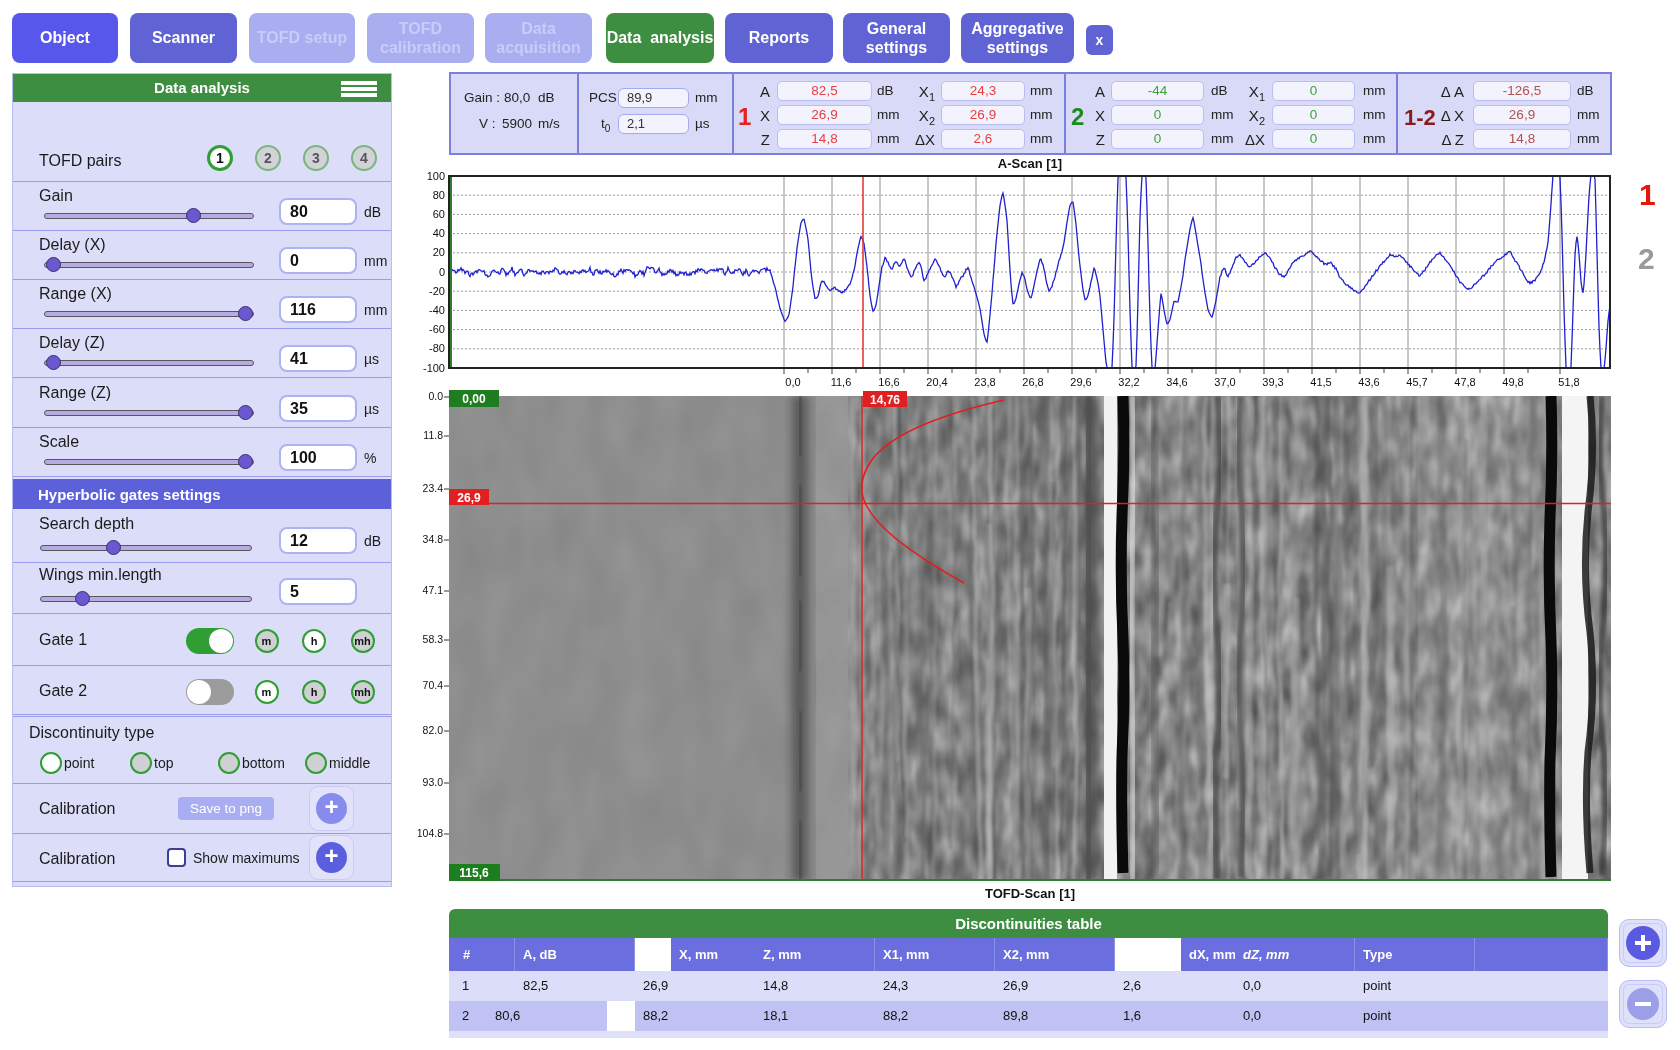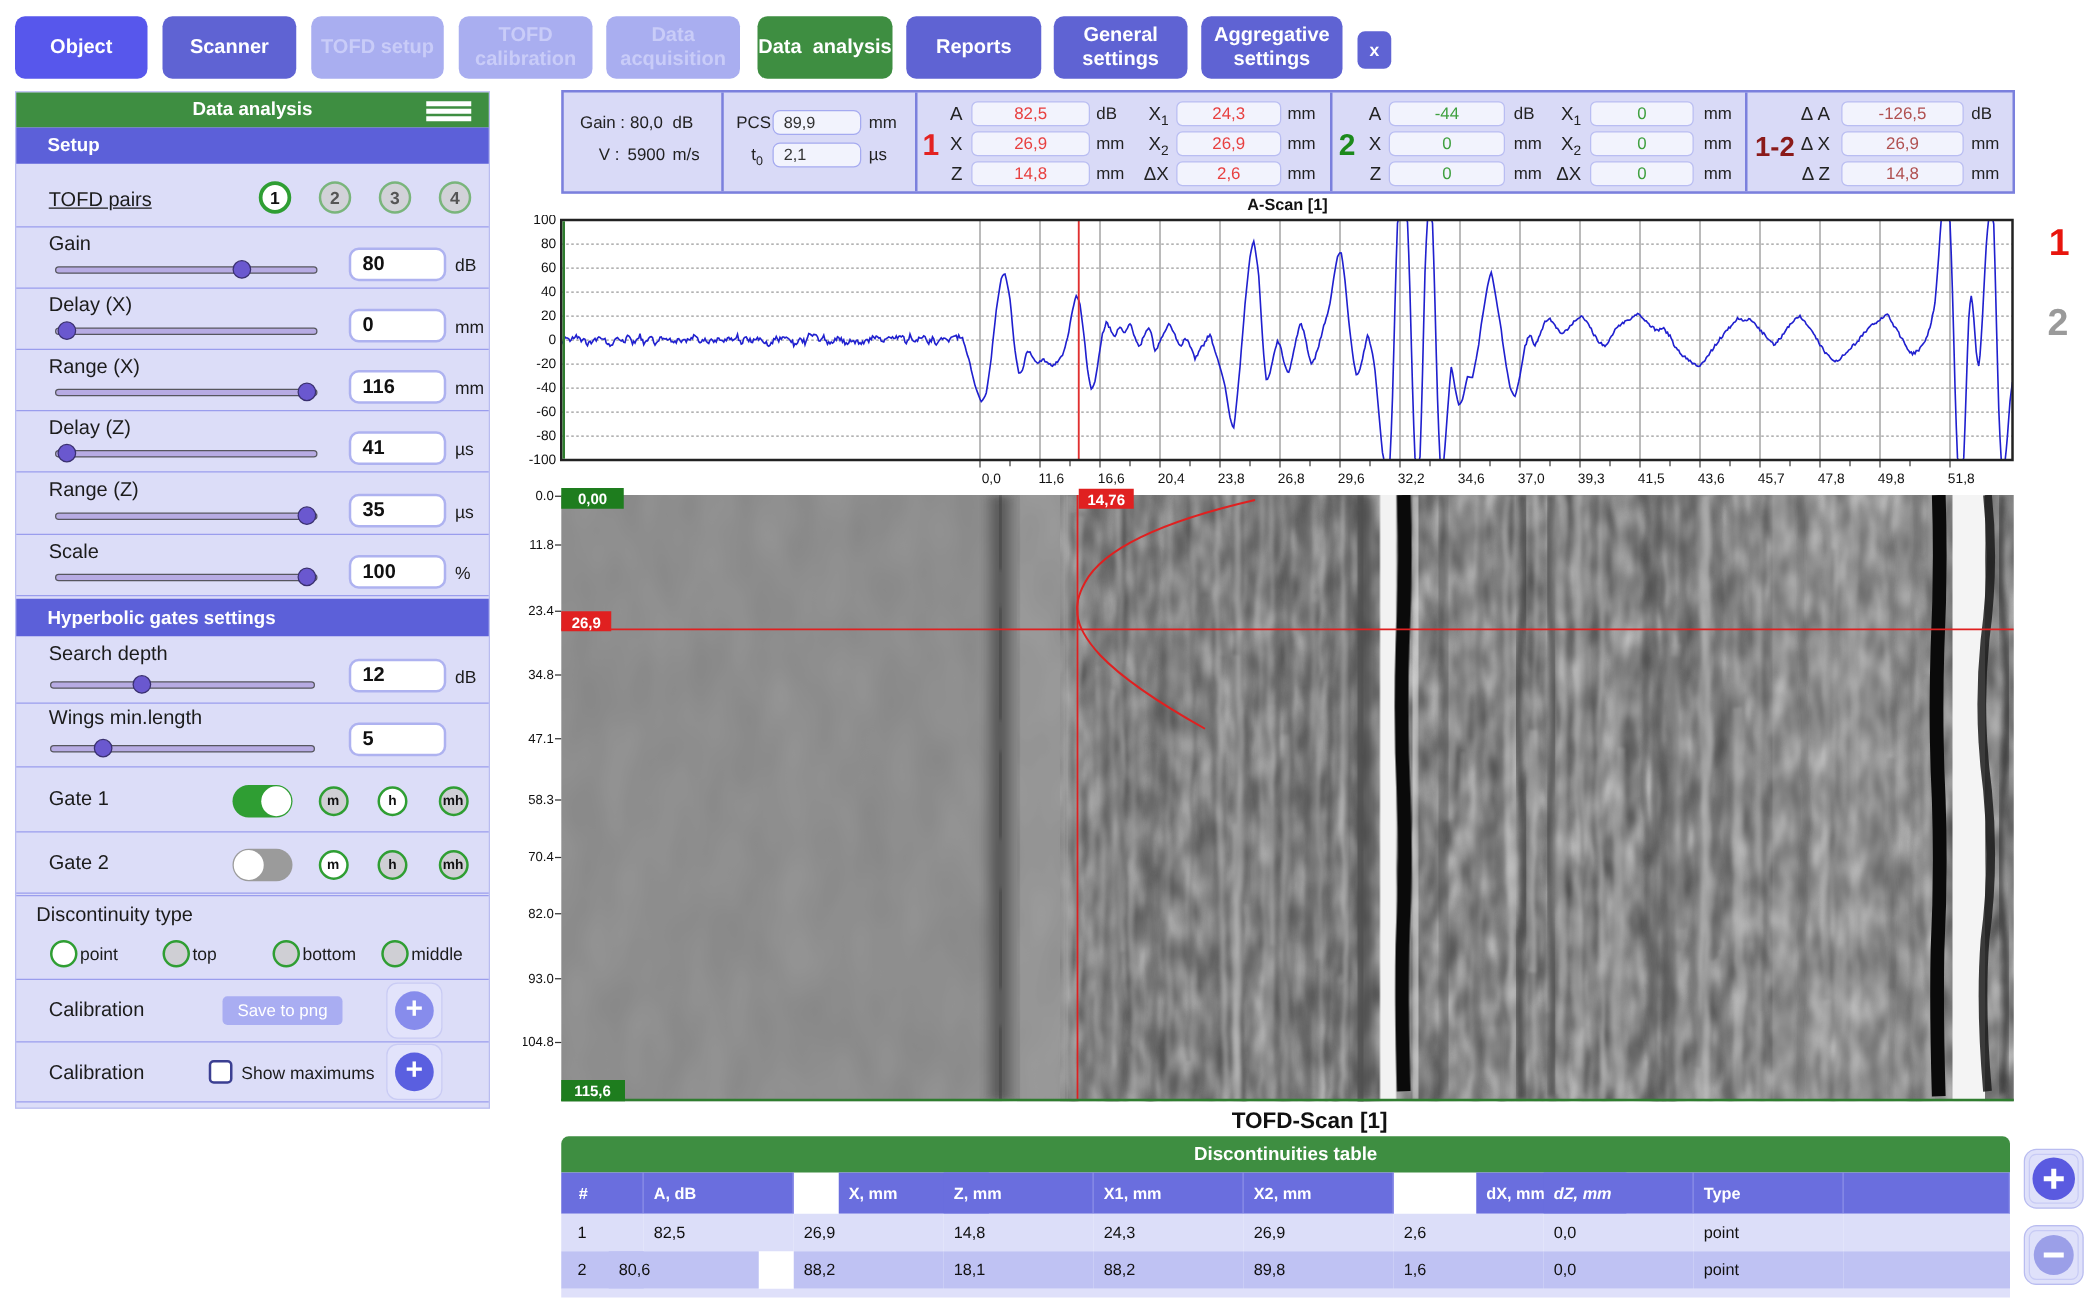--- a/index.html
+++ b/index.html
@@ -48,22 +48,21 @@
 <div class="nav-btn nb-on" style="left:725px;width:108px;">Reports</div>
 <div class="nav-btn nb-on" style="left:843px;width:107px;">General<br>settings</div>
 <div class="nav-btn nb-on" style="left:961px;width:113px;">Aggregative<br>settings</div>
 <div class="nav-btn nb-on" style="left:1086px;top:25px;width:27px;height:30px;border-radius:6px;font-size:14px;">x</div>
 <div id="panel">
     <div class="ph-green">Data analysis<span style="position:absolute;right:14px;top:7px;width:36px;">
         <span style="display:block;height:3.5px;background:#fff;margin-bottom:2.5px;"></span>
         <span style="display:block;height:3.5px;background:#fff;margin-bottom:2.5px;"></span>
         <span style="display:block;height:3.5px;background:#fff;"></span>
       </span></div>
-<div class="ph-blue" style="top:28px;height:29px;">Setup</div>
-<div class="lbl" style="left:26px;top:78px;text-decoration:underline;">TOFD pairs</div>
+<div class="lbl" style="left:26px;top:78px;">TOFD pairs</div>
 <div class="circ" style="left:194px;top:71px;width:26px;height:26px;background:#fff;border:3px solid #2f9e33;color:#111;font-size:14px;font-weight:bold;">1</div>
 <div class="circ" style="left:242px;top:71px;width:26px;height:26px;background:#d2d2d8;border:2.5px solid #7ab57c;color:#555;font-size:14px;font-weight:bold;">2</div>
 <div class="circ" style="left:290px;top:71px;width:26px;height:26px;background:#d2d2d8;border:2.5px solid #7ab57c;color:#555;font-size:14px;font-weight:bold;">3</div>
 <div class="circ" style="left:338px;top:71px;width:26px;height:26px;background:#d2d2d8;border:2.5px solid #7ab57c;color:#555;font-size:14px;font-weight:bold;">4</div>
 <div class="sep" style="top:107px;"></div>
 <div class="lbl" style="left:26px;top:113px;">Gain</div>
 <div class="track" style="left:31px;top:139px;width:210px;"></div>
 <div class="thumb" style="left:173px;top:134px;"></div>
 <div class="inp" style="left:266px;top:124px;">80</div>
 <div class="unit" style="left:351px;top:130px;">dB</div>
@@ -544,21 +543,21 @@
 <rect x="31" y="491" width="1162" height="2" fill="#2f7d2f"></rect>
 <rect x="31" y="2" width="50" height="17" fill="#1e7d1e"></rect>
     <text x="56" y="15" font-size="12" font-weight="bold" fill="#fff" text-anchor="middle">0,00</text>
 <rect x="31" y="476" width="51" height="17" fill="#1e7d1e"></rect>
     <text x="56" y="489" font-size="12" font-weight="bold" fill="#fff" text-anchor="middle">115,6</text>
 <rect x="445" y="3" width="44" height="16" fill="#e02020"></rect>
     <text x="467" y="16" font-size="12" font-weight="bold" fill="#fff" text-anchor="middle">14,76</text>
 <rect x="31" y="101" width="40" height="16" fill="#e02020"></rect>
     <text x="51" y="114" font-size="12" font-weight="bold" fill="#fff" text-anchor="middle">26,9</text>
 </svg>
-<div class="abs" style="left:950px;top:886px;width:160px;text-align:right;font-size:18px;font-weight:bold;color:#111;">TOFD-Scan [1]</div>
+<div class="abs" style="left:950px;top:886px;width:160px;text-align:center;font-size:13px;font-weight:bold;color:#111;">TOFD-Scan [1]</div>
 <div id="tbl-green">Discontinuities table</div>
 <div class="th" style="left:449px;width:66px;padding-left:14px;">#</div>
 <div class="th" style="left:515px;width:120px;padding-left:8px;">A, dB</div>
 <div class="th" style="left:635px;width:120px;padding-left:8px;margin-left:36px;">X, mm</div>
 <div class="th" style="left:755px;width:120px;padding-left:8px;">Z, mm</div>
 <div class="th" style="left:875px;width:120px;padding-left:8px;">X1, mm</div>
 <div class="th" style="left:995px;width:120px;padding-left:8px;">X2, mm</div>
 <div class="th" style="left:1181px;width:120px;padding-left:8px;">dX, mm</div>
 <div class="th" style="left:1235px;width:120px;padding-left:8px;font-style:italic;">dZ, mm</div>
 <div class="th" style="left:1355px;width:120px;padding-left:8px;">Type</div>

